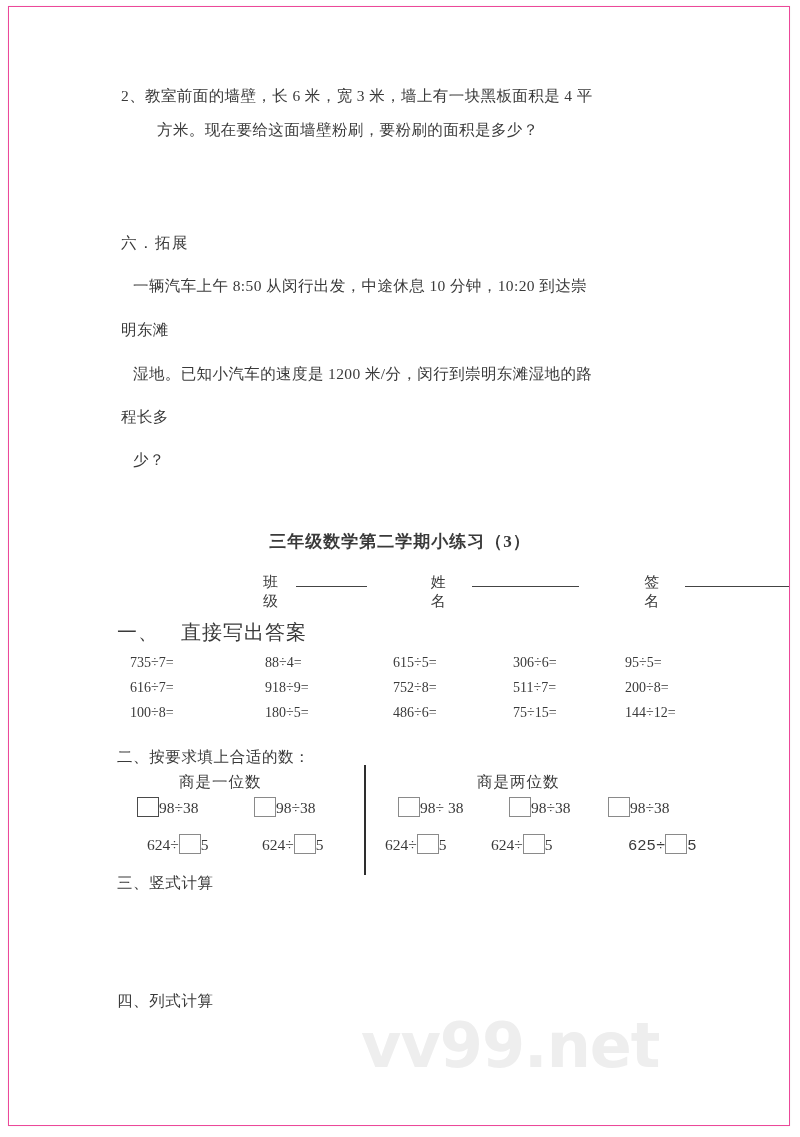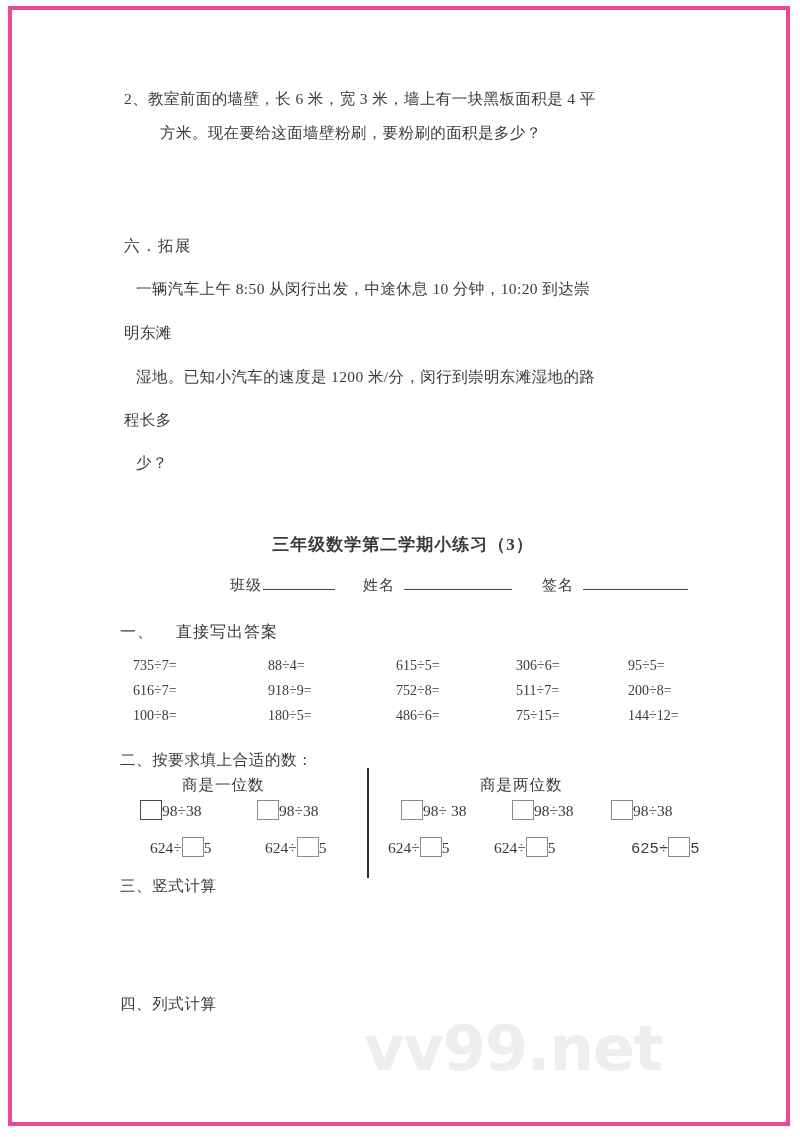--- a/index.html
+++ b/index.html
@@ -16,21 +16,21 @@
     position: relative;
     overflow: hidden;
   }
   .page {
     position: absolute;
     left: 8px;
     top: 6px;
     width: 782px;
     height: 1120px;
     background: #ffffff;
-    border: 4px solid #ec4899;
+    border: 1px solid #ec4899;
     box-shadow: 0 0 2px rgba(0,0,0,0.07);
     box-sizing: border-box;
     overflow: hidden;
   }
   .watermark {
     position: absolute;
     left: 352px;
     top: 1002px;
     font-family: "DejaVu Sans", sans-serif;
     font-weight: bold;
@@ -81,37 +81,37 @@
   }
 
   
   .namerow {
     position: absolute;
     left: 218px; top: 566px;
     display: flex;
     align-items: baseline;
     font-size: 15px;
   }
-  .namerow .fld { display: flex; align-items: baseline; }
+  .namerow .fld { display: flex; align-items: baseline; margin-left: 36px; }
   .namerow .lbl { letter-spacing: 1px; }
   .rule {
     display: inline-block;
     border-bottom: 1px solid #444;
     height: 13px;
   }
   .rule.w1 { width: 72px; margin-left: 1px; }
   .rule.w2 { width: 108px; margin-left: 9px; }
   .rule.w3 { width: 105px; margin-left: 9px; }
   .gap1 { width: 28px; }
   .gap2 { width: 30px; }
 
   
   #sec1-title {
     left: 108px; top: 612px;
-    font-size: 16px;
+    font-size: 20px;
     letter-spacing: 1px;
   }
   #sec1-title .num { margin-right: 22px; }
 
   .calcgrid {
     position: absolute;
     left: 121px; top: 648px;
     width: 560px;
     display: grid;
     grid-template-columns: 135px 128px 120px 112px 1fr;

